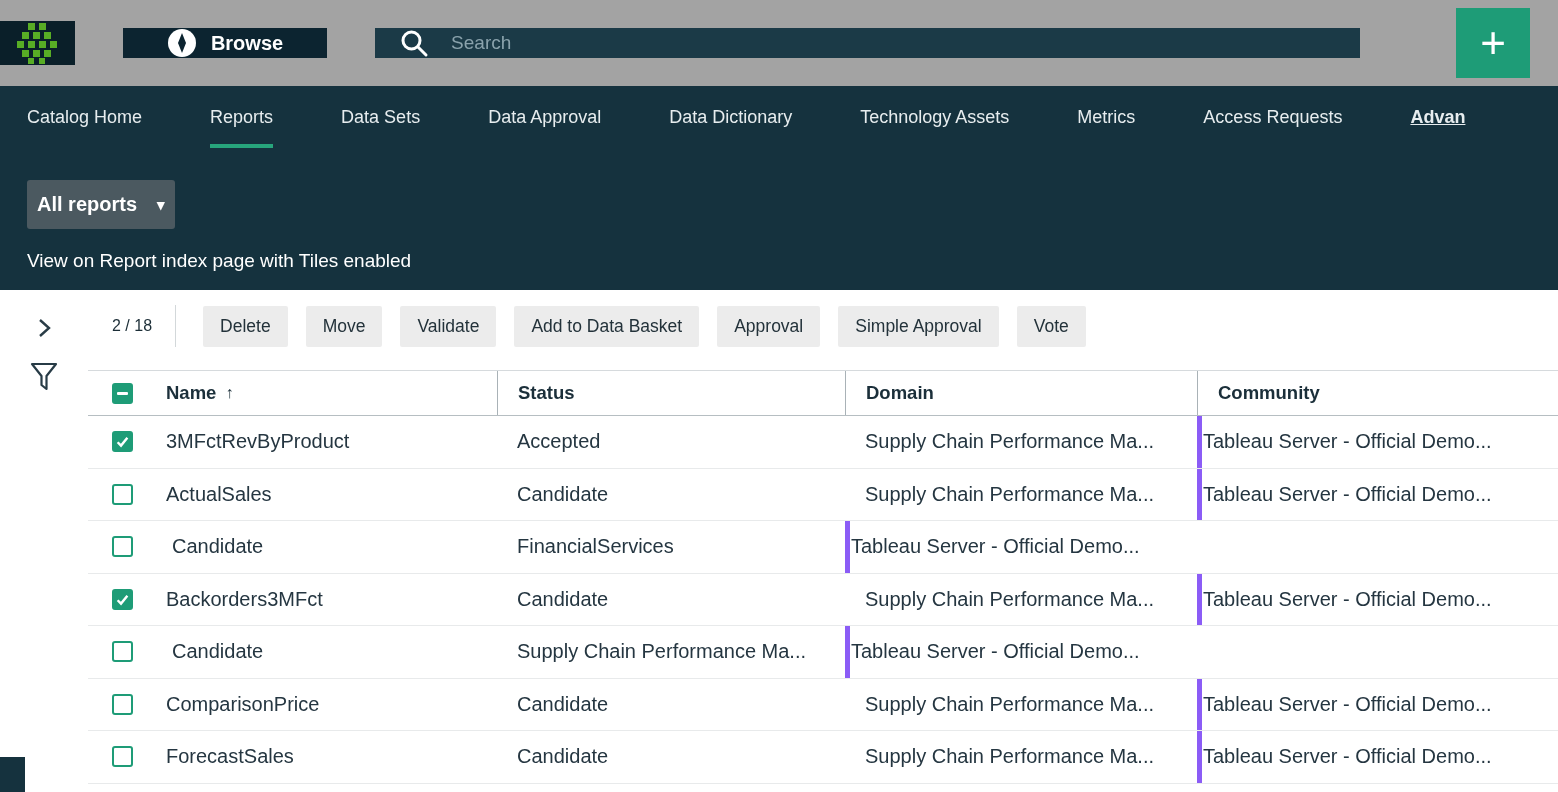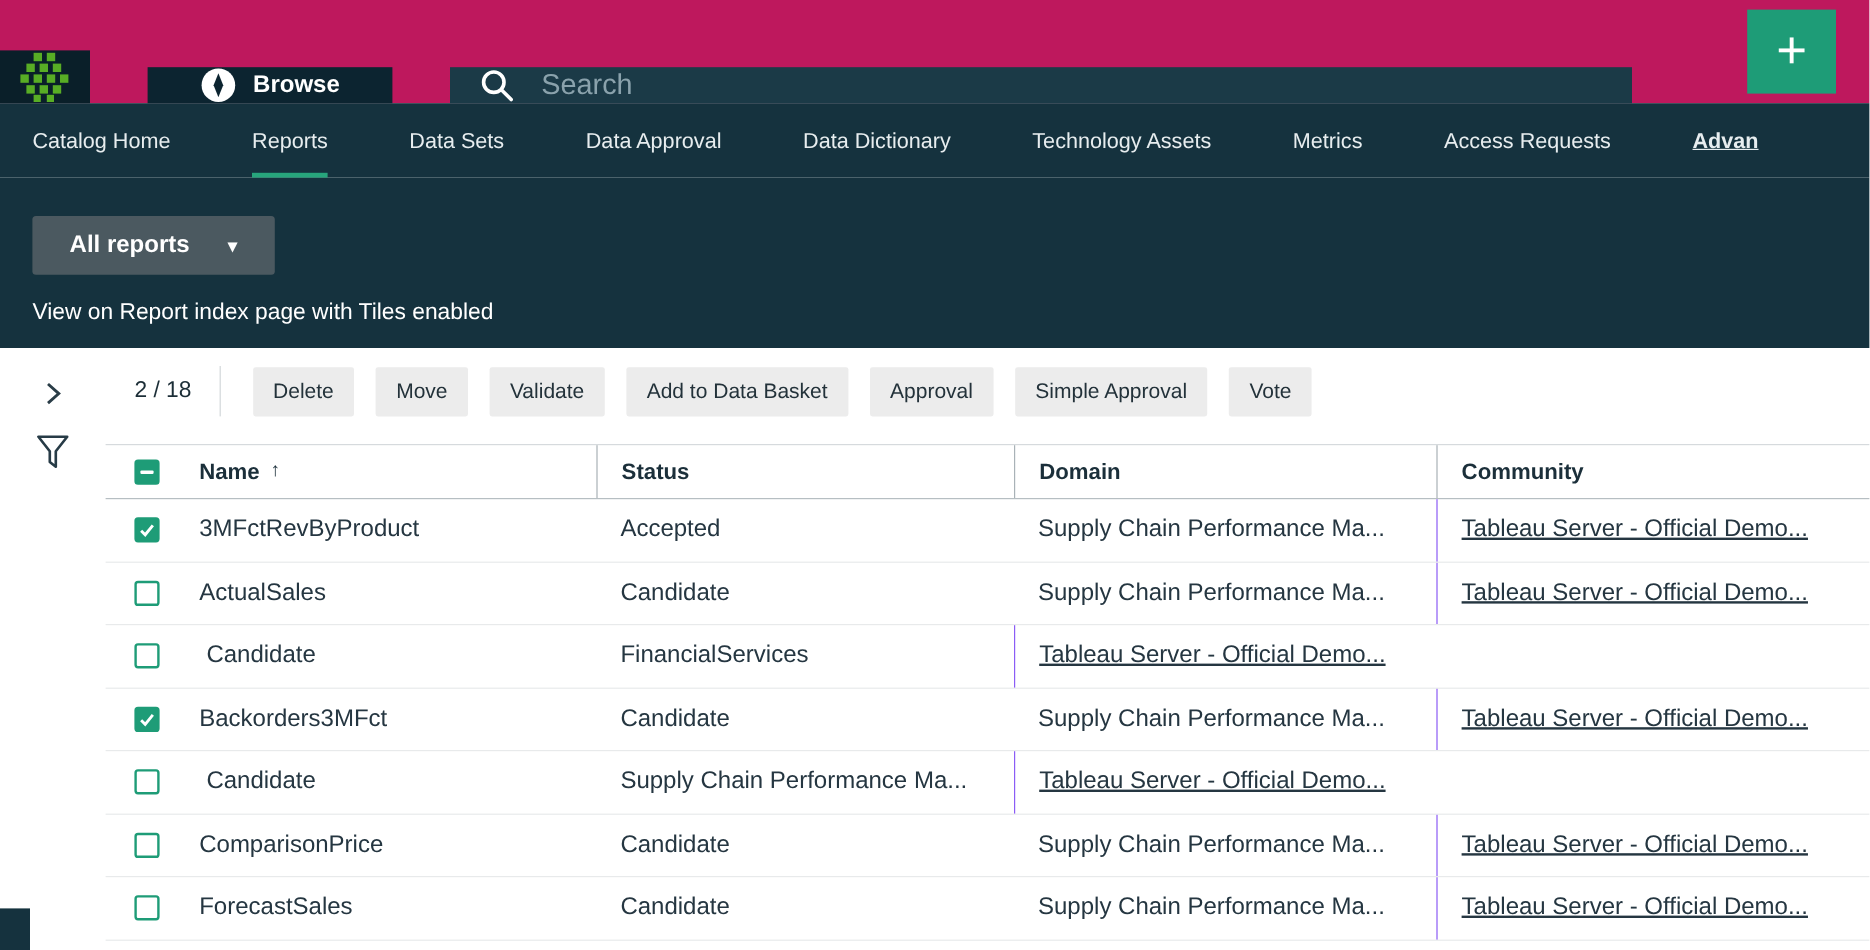--- a/index.html
+++ b/index.html
@@ -1,79 +1,79 @@
 <!DOCTYPE html>
 <html><head>
 <meta charset="utf-8">
 <style>
   * { margin:0; padding:0; box-sizing:border-box; }
   html,body { width:1558px; height:792px; overflow:hidden; background:#fff;
               font-family:"Liberation Sans", sans-serif; }
 
   
-  .topbar { height:86px; background:#be185d; display:flex; align-items:flex-end;gap:48px; }
+  .topbar { height:86px; background:#a3a3a3; display:flex; align-items:center;gap:48px; }
   .logo-box { width:80px; background:#0a1f29; display:flex; align-items:center; justify-content:center; }
   .browse { width:218px; background:#0c2430; display:flex; align-items:center; justify-content:center; gap:14px;
             color:#fff; font-size:20px; font-weight:bold; cursor:pointer; }
   .search-wrap { width:1050px; background:#1b3a47; display:flex; align-items:center; padding-left:24px; gap:22px; }
-  .search-wrap input { flex:1; background:transparent; border:none; outline:none; color:#d9e4e8; font-size:24px;
+  .search-wrap input { flex:1; background:transparent; border:none; outline:none; color:#d9e4e8; font-size:19px;
                        font-family:"Liberation Sans", sans-serif; }
   .search-wrap input::placeholder { color:#8aa2ac; }
   .topbar-gap { flex:1; }
   .add-btn { width:79px; height:70px; margin:8px 28px 8px 0; background:#1e9c77; color:#fff; border:none;
              font-size:44px; font-weight:300; line-height:1; display:flex; align-items:center; justify-content:center;
              cursor:pointer; }
 
   
   .nav { height:62px; background:#15323e; display:flex; align-items:stretch; padding-left:27px; }
   .nav-tab { display:flex; align-items:center; padding:0 34px; color:#e7edef; font-size:18px; position:relative;
              cursor:pointer; white-space:nowrap; }
   .nav-tab:first-child { padding-left:0; }
   .nav-tab.active::after { content:''; position:absolute; left:34px; right:34px; bottom:0; height:4px; background:#27a57c; }
   .nav-tab:first-child.active::after { left:0; }
   .nav-tab.link { font-weight:bold; text-decoration:underline; }
 
   
   .subheader { height:142px; background:#15323e; padding:32px 0 0 27px; }
-  .scope-btn { display:inline-flex; align-items:center; gap:32px; background:#4b5960; border:none; color:#fff;
-               font-size:20px; font-weight:bold; padding:13px 31px; border-radius:3px; cursor:pointer;
+  .scope-btn { display:inline-flex; align-items:center; gap:20px; background:#4b5960; border:none; color:#fff;
+               font-size:20px; font-weight:bold; padding:13px 10px; border-radius:3px; cursor:pointer;
                font-family:"Liberation Sans", sans-serif; }
   .scope-caret { font-size:15px; }
   .subheader-desc { margin-top:21px; color:#fff; font-size:19px; }
 
   
   .main { height:502px; display:flex; background:#fff; }
   .side { width:88px; position:relative; flex:none; }
   .side-chevron { margin:26px auto 0; width:24px; height:24px; display:block; cursor:pointer; }
   .side-filter { margin:22px auto 0; width:28px; height:32px; display:block; cursor:pointer; }
   .side-corner { position:absolute; left:0; bottom:0; width:25px; height:35px; background:#15323e; }
 
   .content { flex:1; min-width:0; }
 
   
   .toolbar { display:flex; align-items:center; margin-top:14px; height:44px; padding-left:24px; }
-  .sel-count { font-size:19px; color:#1c2e37; white-space:nowrap; }
+  .sel-count { font-size:16px; color:#1c2e37; white-space:nowrap; }
   .toolbar-div { width:1px; height:42px; background:#d3d8da; margin:0 27px 0 23px; }
   .tbtn { background:#ececec; border:none; color:#23323a; font-size:17.5px; padding:10px 17px; margin-right:18px;
           border-radius:2px; cursor:pointer; font-family:"Liberation Sans", sans-serif; white-space:nowrap; }
 
   
   .tgrid { display:grid; grid-template-columns:64px 345px 348px 352px 1fr; }
   .thead { margin-top:22px; height:46px; border-top:1px solid #d6dadd; border-bottom:1px solid #b6bec2;
            font-weight:bold; font-size:18.5px; color:#1b2f3a; }
   .thead .hcell { display:flex; align-items:center; height:100%; padding-left:20px; }
   .thead .hcell.sep { border-left:1px solid #a9b2b7; }
   .thead .cb-cell, .trow .cb-cell { padding-left:24px; display:flex; align-items:center; }
   .thead .name-h { padding-left:14px; gap:9px; }
   .sort-arrow { font-size:16px; }
 
   .trow { height:52.5px; border-bottom:1px solid #e8eaeb; font-size:20px; color:#253641; }
   .trow .cell { display:flex; align-items:center; padding-left:20px; white-space:nowrap; overflow:hidden; height:100%; }
   .trow .name-cell { padding-left:14px; cursor:pointer; }
-  .trow .community-cell { border-left:1px solid #8b5cf6; padding-left:20px;text-decoration:underline; }
+  .trow .community-cell { border-left:5px solid #8b5cf6; padding-left:1px; }
 
   
   .checkbox { width:21px; height:21px; border:2px solid #1e9c77; border-radius:3px; background:#fff;
               display:flex; align-items:center; justify-content:center; cursor:pointer; flex:none; }
   .checkbox.checked, .checkbox.indeterminate { background:#1e9c77; border-color:#1e9c77; }
   .checkbox svg { display:none; }
   .checkbox.checked svg { display:block; }
   .checkbox .minus { display:none; width:11px; height:3px; background:#fff; border-radius:1px; }
   .checkbox.indeterminate .minus { display:block; }
 </style>

